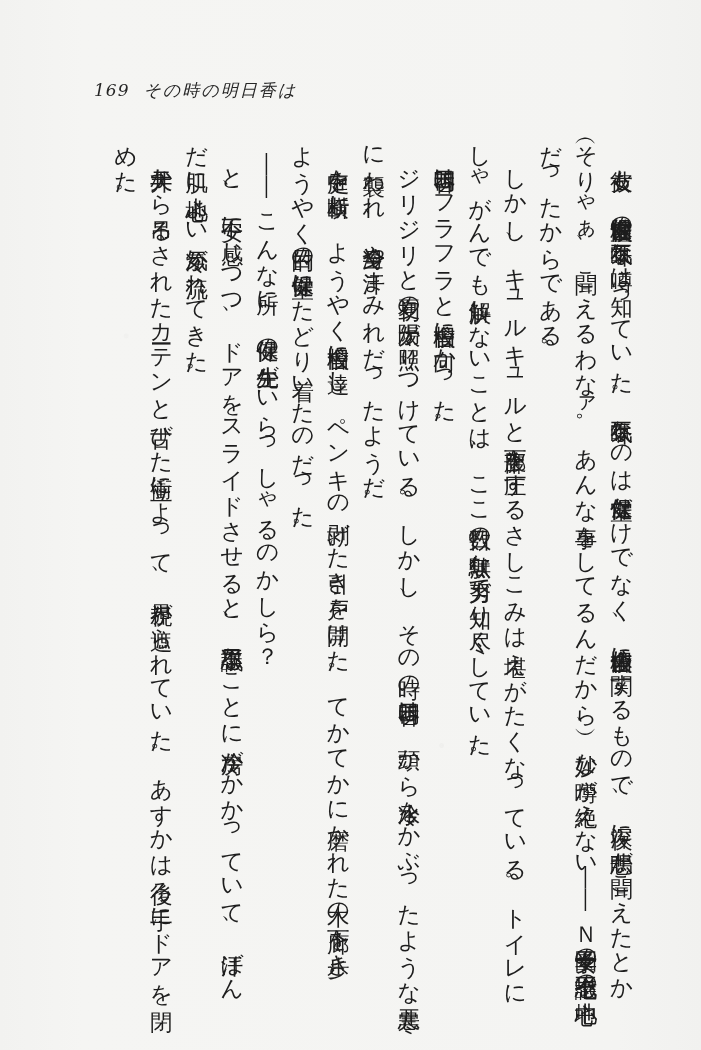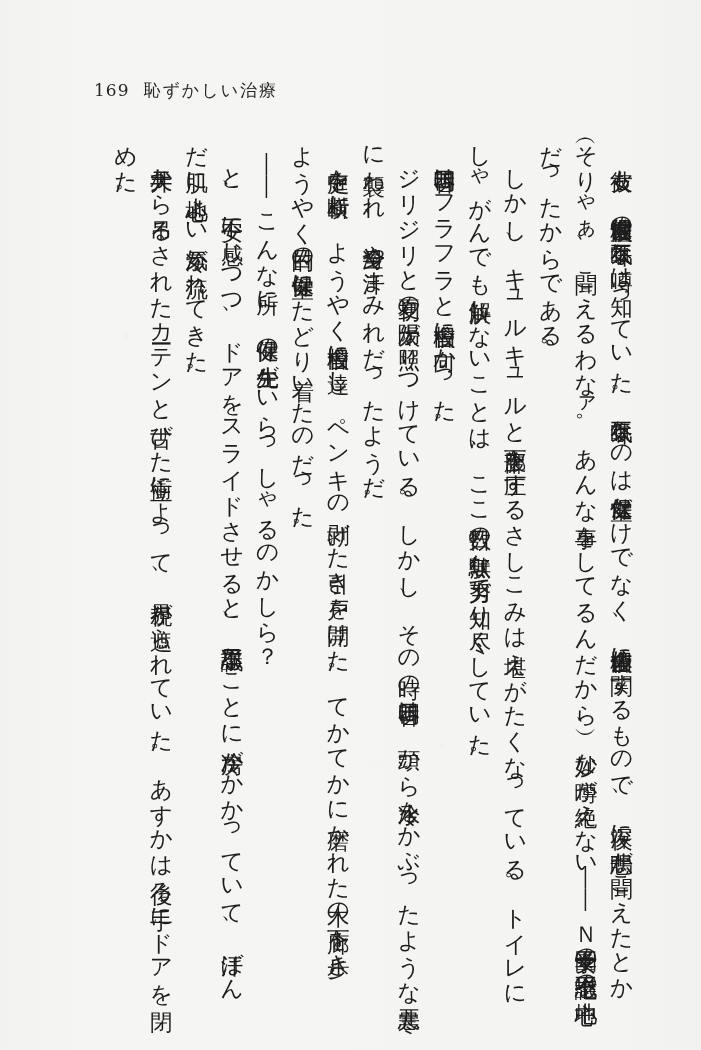--- a/index.html
+++ b/index.html
@@ -23,20 +23,21 @@
   }
   .running-head {
     position: absolute;
     top: 79px;
     left: 94px;
     font-size: 17px;
     color: #262626;
     white-space: nowrap;
     display: flex;
     align-items: baseline;
+    font-style: italic;
   }
   .running-head .folio {
     letter-spacing: 1px;
     margin-right: 14px;
   }
   .running-head .chapter {
     letter-spacing: 2px;
   }
   .body-text {
     position: absolute;
@@ -58,21 +59,21 @@
     text-indent: 1em;
   }
 </style>
 </head>
 <body>
 
 <div class="page">
 
   <div class="running-head">
     <span class="folio">169</span>
-    <span class="chapter">恥ずかしい治療</span>
+    <span class="chapter">その時の明日香は</span>
   </div>
 
   <div class="body-text">
     <p>彼女も、旧校舎保健室の不気味な噂は知っていた。不気味なのは保健室だけでなく、旧校舎全体に関するもので、深夜に悲鳴が聞こえたとか（そりゃぁ、聞こえるわなァ。あんな事をしてるんだから）、妙な噂が絶えない――Ｎ女子学園の七不思議の中心地だったからである。</p>
     <p>しかし、キュルキュルと下腹部を圧するさしこみは堪えがたくなっている。トイレにしゃがんでも解決しないことは、ここ数日の無駄な努力で知り尽くしていた。</p>
     <p>明日香はフラフラと旧校舎に向かった。</p>
     <p>ジリジリと初夏の太陽が照りつけている。しかし、その時の明日香は、頭から冷水をかぶったような悪寒に襲われ、全身冷や汗まみれだったようだ。</p>
     <p>中庭を横断し、ようやく旧校舎に達し、ペンキの剥げた引き戸を開けた。てかてかに磨かれた木の廊下を歩き、ようやく目的の保健室にたどり着いたのだった。</p>
     <p>――こんな所に、保健の先生がいらっしゃるのかしら？</p>
     <p>と、不安に感じつつ、ドアをスライドさせると、不思議なことに冷房がかかっていて、汗ばんだ肌に心地よい冷気が流れてきた。</p>

